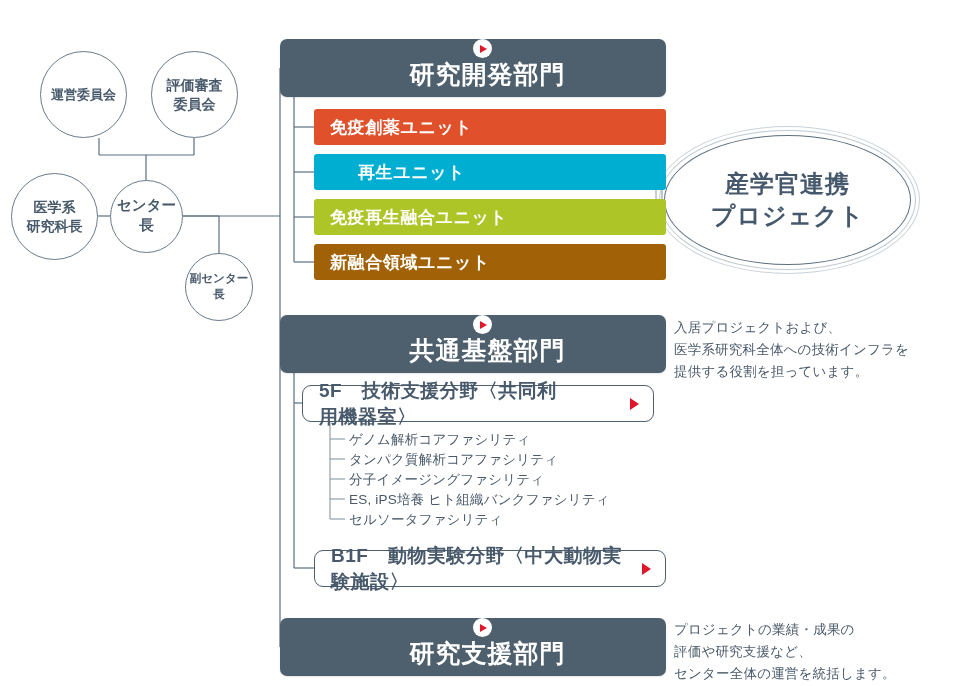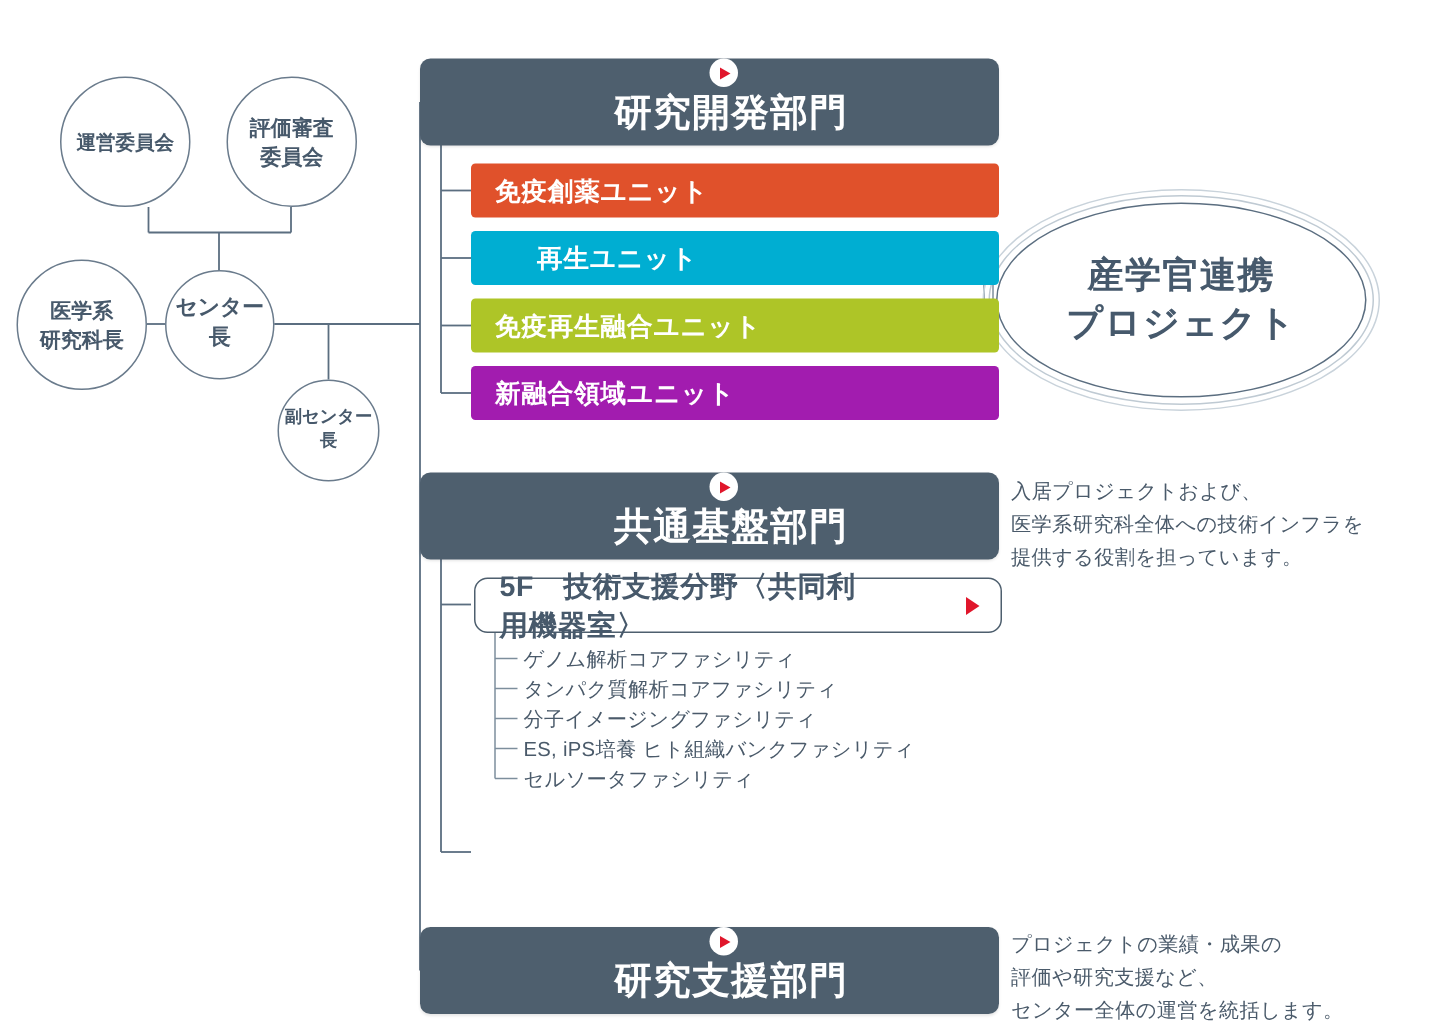--- a/index.html
+++ b/index.html
@@ -288,55 +288,59 @@
   </div>
 
   <div class="unit" style="left:314px; top:154px; width:352px; height:36px; background:#00aed2;padding-left:44px;">
     <span>再生ユニット</span>
   </div>
 
   <div class="unit" style="left:314px; top:199px; width:352px; height:36px; background:#aec527;">
     <span>免疫再生融合ユニット</span>
   </div>
 
-  <div class="unit" style="left:314px; top:244px; width:352px; height:36px; background:#a21caf;text-align:center;">
+  <div class="unit" style="left:314px; top:244px; width:352px; height:36px; background:#a16207;text-align:center;">
     <span>新融合領域ユニット</span>
   </div>
 
 
   <div class="dept" style="left:280px; top:315px; width:386px; height:58px;">
     <span class="play-dot"></span>
     <span class="dept-title">共通基盤部門</span>
   </div>
 
   <div class="desc" style="left:674px; top:317px; width:280px;">入居プロジェクトおよび、
 医学系研究科全体への技術インフラを
 提供する役割を担っています。</div>
 
-  <div class="subbox" style="left:316px; top:385px; width:352px; height:37px;gap:44px;">
+  <div class="subbox" style="left:302px; top:385px; width:352px; height:37px;gap:44px;">
     <span class="sb-text">5F　技術支援分野〈共同利用機器室〉</span>
     <span class="red-tri"></span>
   </div>
 
   <div class="facility" style="left:349px; top:431px;">
     <span>ゲノム解析コアファシリティ</span>
   </div>
   <div class="facility" style="left:349px; top:451px;">
     <span>タンパク質解析コアファシリティ</span>
   </div>
   <div class="facility" style="left:349px; top:471px;">
     <span>分子イメージングファシリティ</span>
   </div>
   <div class="facility" style="left:349px; top:491px;">
     <span>ES, iPS培養 ヒト組織バンクファシリティ</span>
   </div>
   <div class="facility" style="left:349px; top:511px;">
     <span>セルソータファシリティ</span>
   </div>
 
+  <div class="subbox" style="left:314px; top:550px; width:352px; height:37px;">
+    <span class="sb-text">B1F　動物実験分野〈中大動物実験施設〉</span>
+    <span class="red-tri"></span>
+  </div>
 
   <div class="dept" style="left:280px; top:618px; width:386px; height:58px;">
     <span class="play-dot"></span>
     <span class="dept-title">研究支援部門</span>
   </div>
 
   <div class="desc" style="left:674px; top:619px; width:280px;">プロジェクトの業績・成果の
 評価や研究支援など、
 センター全体の運営を統括します。</div>
 

